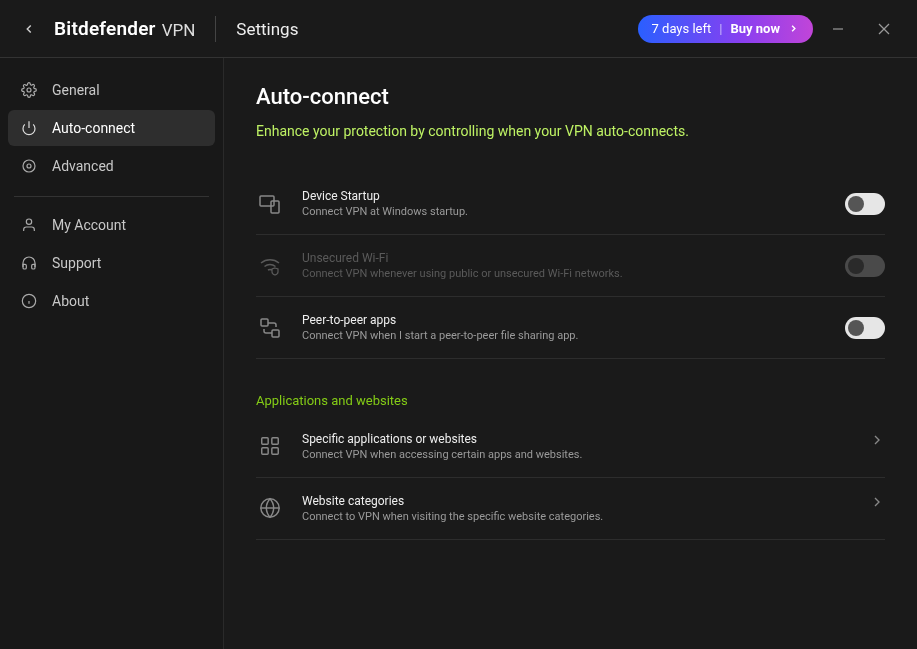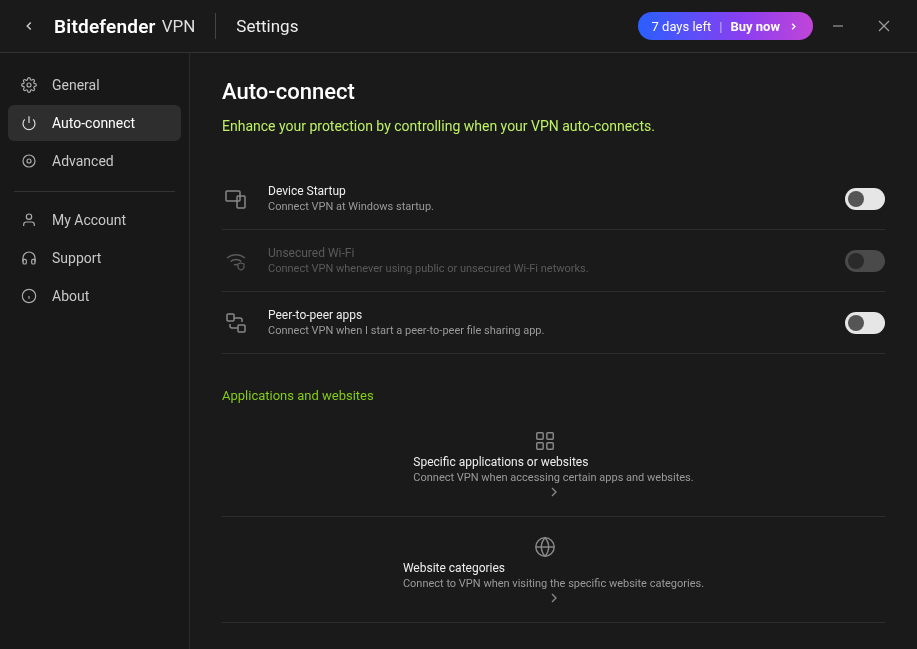--- a/index.html
+++ b/index.html
@@ -1,33 +1,33 @@
 <!DOCTYPE html>
 <html><head>
 <meta charset="utf-8">
 <style>
 * { margin: 0; padding: 0; box-sizing: border-box; font-family: -apple-system, BlinkMacSystemFont, "Segoe UI", Roboto, sans-serif; }
 body { width: 917px; height: 649px; background: #0a0a0a; overflow: hidden; }
 .app { width: 100%; height: 100%; display: flex; flex-direction: column; background: #1a1a1a; }
 .titlebar { height: 58px; display: flex; align-items: center; padding: 0 12px 0 18px; border-bottom: 1px solid #333; background: #1a1a1a; }
 .back-btn { width: 22px; height: 22px; display: flex; align-items: center; justify-content: center; cursor: pointer; color: #ccc; margin-right: 14px; }
-.brand { display: flex; align-items: center; color: #fff; font-weight: 600; }
+.brand { display: flex; align-items: flex-end; color: #fff; font-weight: 600; }
 .brand-main { font-size: 19px; letter-spacing: 0.2px; }
 .brand-sub { font-size: 17px; font-weight: 400; margin-left: 6px; color: #ddd; }
 .title-divider { width: 1px; height: 26px; background: #444; margin: 0 20px; }
 .title-page { color: #eee; font-size: 17px; font-weight: 400; }
 .title-spacer { flex: 1; }
 .trial-pill { display: flex; align-items: center; height: 28px; padding: 0 14px; border-radius: 14px; background: linear-gradient(90deg, #2a5fff 0%, #8a3ff0 60%, #c145d8 100%); color: #fff; font-size: 13px; cursor: pointer; }
 .pill-divider { margin: 0 8px; color: rgba(255,255,255,0.6); }
 .pill-buy { font-weight: 700; }
 .pill-arrow { margin-left: 8px; display: inline-flex; }
 .winbtn { width: 42px; height: 30px; display: flex; align-items: center; justify-content: center; cursor: pointer; color: #999; margin-left: 4px; }
 .winbtn:first-of-type { margin-left: 12px; }
 .body { flex: 1; display: flex; }
-.sidebar { width: 190px; background: #181818; border-right: 1px solid #2a2a2a; padding: 14px 8px; display: flex; flex-direction: column; }
+.sidebar { width: 224px; background: #181818; border-right: 1px solid #2a2a2a; padding: 14px 8px; display: flex; flex-direction: column; }
 .nav-item { display: flex; align-items: center; height: 36px; padding: 0 12px; border-radius: 6px; color: #c8c8c8; font-size: 14px; cursor: pointer; margin: 0 0 2px 0; }
 .nav-item.active { background: #2e2e2e; color: #fff; }
 .nav-icon { width: 18px; height: 18px; display: inline-flex; align-items: center; justify-content: center; margin-right: 14px; color: #aaa; flex-shrink: 0; }
 .nav-item.active .nav-icon { color: #ddd; }
 .nav-sep { height: 1px; background: #333; margin: 10px 6px; }
 .content { flex: 1; padding: 26px 32px; color: #ddd; overflow-y: auto; }
 .content h1 { font-size: 22px; font-weight: 500; color: #fff; margin-bottom: 14px; }
 .content .subtitle { font-size: 14px; color: #bef264; margin-bottom: 34px; }
 .setting-row { display: flex; align-items: center; padding: 16px 0; border-bottom: 1px solid #2d2d2d; }
 .row-icon { width: 28px; height: 28px; display: flex; align-items: center; justify-content: center; color: #888; margin-right: 18px; flex-shrink: 0; }
@@ -36,21 +36,21 @@
 .row-desc { font-size: 11px; color: #9a9a9a; }
 .setting-row.disabled .row-title,
 .setting-row.disabled .row-desc,
 .setting-row.disabled .row-icon { color: #5a5a5a; }
 .toggle { width: 40px; height: 22px; border-radius: 11px; background: #e6e6e6; position: relative; cursor: pointer; flex-shrink: 0; }
 .toggle .knob { position: absolute; width: 16px; height: 16px; border-radius: 50%; background: #555; top: 3px; left: 3px; transition: left .15s; }
 .toggle.off .knob { left: 3px; }
 .toggle.disabled { background: #4a4a4a; }
 .toggle.disabled .knob { background: #2a2a2a; }
 .section-label { font-size: 13px; color: #84cc16; margin: 34px 0 8px 0; }
-.nav-row { display: flex; align-items: center; padding: 16px 0; border-bottom: 1px solid #2d2d2d; cursor: pointer; flex-direction: column; }
+.nav-row { display: flex; align-items: flex-start; padding: 16px 0; border-bottom: 1px solid #2d2d2d; cursor: pointer; }
 .chevron { color: #888; display: inline-flex; }
 </style>
 </head>
 <body>
 
 <div class="app">
 
   <div class="titlebar">
     <div class="back-btn">
       <svg width="14" height="14" viewBox="0 0 24 24" fill="none" stroke="currentColor" stroke-width="2.5">

